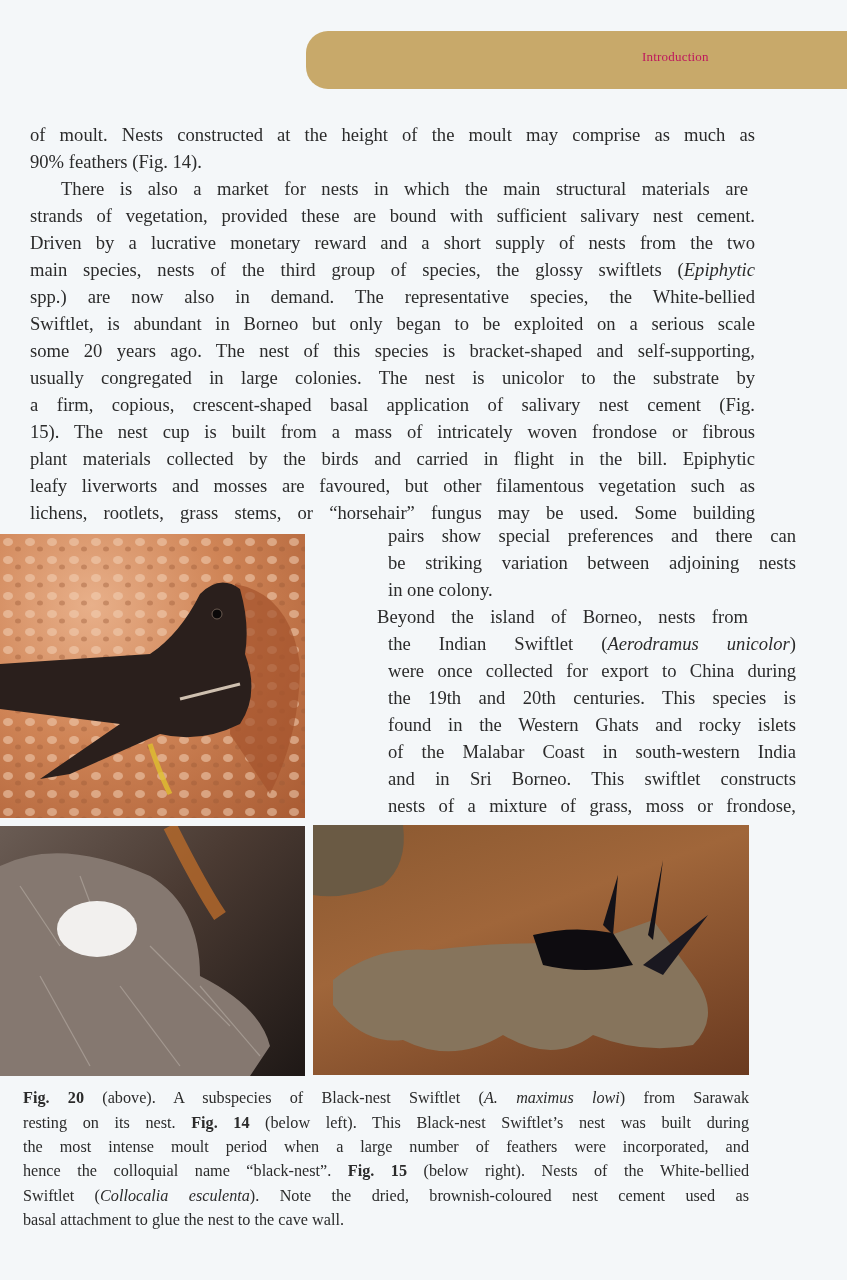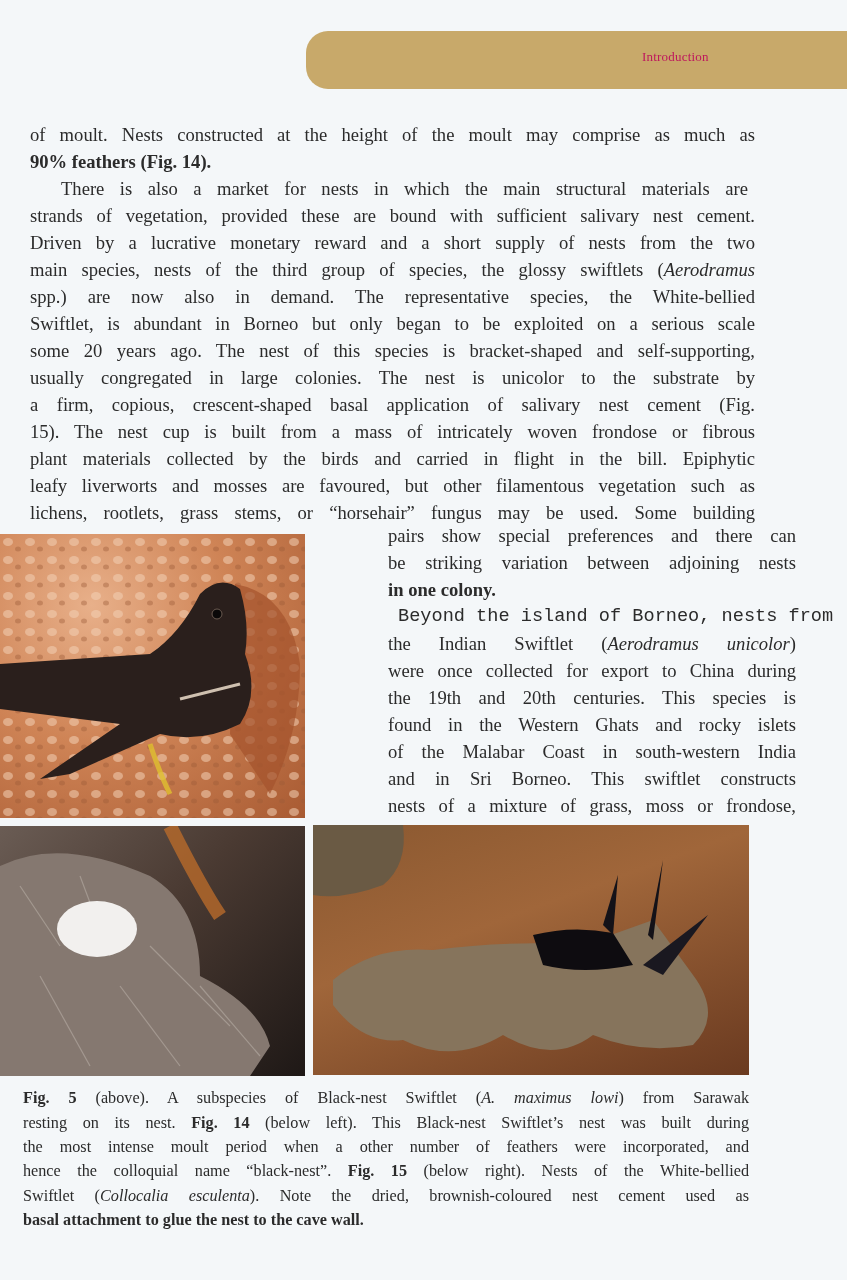--- a/index.html
+++ b/index.html
@@ -17,41 +17,41 @@
       position: absolute; left: 642px; top: 49px;
       font-size: 13px; color: #be185d; letter-spacing: 0.2px;
     }
     .line {
       position: absolute; white-space: nowrap; font-size: 18.6px; line-height: 27px;
       text-align: justify; text-align-last: justify;
     }
     .full { left: 30px; width: 725px; }
     .narrow { left: 340px; width: 408px; margin-left: 48px; }
     .indent-full { left: 61px; width: 687px; }
-    .indent-narrow { left: 398px; width: 371px; font-family: Liberation Mono, monospace; }
-    .last { text-align-last: left; font-weight: bold; }
+    .indent-narrow { left: 377px; width: 371px; }
+    .last { text-align-last: left; }
     .photo { position: absolute; overflow: hidden; }
     .cap { position: absolute; left: 23px; width: 726px; font-size: 16.2px; line-height: 24.4px; white-space: nowrap; text-align: justify; text-align-last: justify; }
     .cap.last { text-align-last: left; }
     b { font-weight: bold; }
     i { font-style: italic; }
   </style>
 </head>
 <body>
 
 <div class="header-tab"></div>
 <div class="header-title">Introduction</div>
 
 <div>
   <div class="line full" style="top:121px">of moult. Nests constructed at the height of the moult may comprise as much as</div>
   <div class="line full last" style="top:148px">90% feathers (Fig. 14).</div>
   <div class="line indent-full" style="top:175px">There is also a market for nests in which the main structural materials are</div>
   <div class="line full" style="top:202px">strands of vegetation, provided these are bound with sufficient salivary nest cement.</div>
   <div class="line full" style="top:229px">Driven by a lucrative monetary reward and a short supply of nests from the two</div>
-  <div class="line full" style="top:256px"><span>main species, nests of the third group of species, the glossy swiftlets (</span><i>Aerodramus</i></div>
+  <div class="line full" style="top:256px"><span>main species, nests of the third group of species, the glossy swiftlets (</span><i>Epiphytic</i></div>
   <div class="line full" style="top:283px">spp.) are now also in demand. The representative species, the White-bellied</div>
   <div class="line full" style="top:310px">Swiftlet, is abundant in Borneo but only began to be exploited on a serious scale</div>
   <div class="line full" style="top:337px">some 20 years ago. The nest of this species is bracket-shaped and self-supporting,</div>
   <div class="line full" style="top:364px">usually congregated in large colonies. The nest is unicolor to the substrate by</div>
   <div class="line full" style="top:391px">a firm, copious, crescent-shaped basal application of salivary nest cement (Fig.</div>
   <div class="line full" style="top:418px">15). The nest cup is built from a mass of intricately woven frondose or fibrous</div>
   <div class="line full" style="top:445px">plant materials collected by the birds and carried in flight in the bill. Epiphytic</div>
   <div class="line full" style="top:472px">leafy liverworts and mosses are favoured, but other filamentous vegetation such as</div>
   <div class="line full" style="top:499px">lichens, rootlets, grass stems, or “horsehair” fungus may be used. Some building</div>
   <div class="line narrow" style="top:522px">pairs show special preferences and there can</div>
@@ -105,19 +105,19 @@
     <path d="M0 0 L90 0 Q95 40 70 60 Q30 75 0 70 Z" fill="#6a5a44"></path>
     <path d="M20 155 Q60 120 120 125 Q200 115 270 120 L340 95 L380 150 Q410 190 380 220 Q330 230 280 210 Q240 240 190 210 Q140 240 90 215 Q50 220 20 180 Z" fill="#86745c"></path>
     <path d="M220 110 Q260 100 300 108 L320 140 Q270 150 230 140 Z" fill="#0e0c10"></path>
     <path d="M290 100 L305 50 L300 110 Z" fill="#141218"></path>
     <path d="M335 110 L350 35 L340 115 Z" fill="#141218"></path>
     <path d="M330 140 L395 90 L350 150 Z" fill="#1a1820"></path>
   </svg>
 </div>
 
 <div>
-  <div class="cap" style="top:1086px"><b>Fig. 5</b><span> (above). A subspecies of Black-nest Swiftlet (</span><i>A. maximus lowi</i><span>) from Sarawak</span></div>
+  <div class="cap" style="top:1086px"><b>Fig. 20</b><span> (above). A subspecies of Black-nest Swiftlet (</span><i>A. maximus lowi</i><span>) from Sarawak</span></div>
   <div class="cap" style="top:1111px"><span>resting on its nest. </span><b>Fig. 14</b><span> (below left). This Black-nest Swiftlet’s nest was built during</span></div>
-  <div class="cap" style="top:1135px">the most intense moult period when a other number of feathers were incorporated, and</div>
+  <div class="cap" style="top:1135px">the most intense moult period when a large number of feathers were incorporated, and</div>
   <div class="cap" style="top:1159px"><span>hence the colloquial name “black-nest”. </span><b>Fig. 15</b><span> (below right). Nests of the White-bellied</span></div>
   <div class="cap" style="top:1184px"><span>Swiftlet (</span><i>Collocalia esculenta</i><span>). Note the dried, brownish-coloured nest cement used as</span></div>
   <div class="cap last" style="top:1208px">basal attachment to glue the nest to the cave wall.</div>
 </div>
 
 </body></html>

